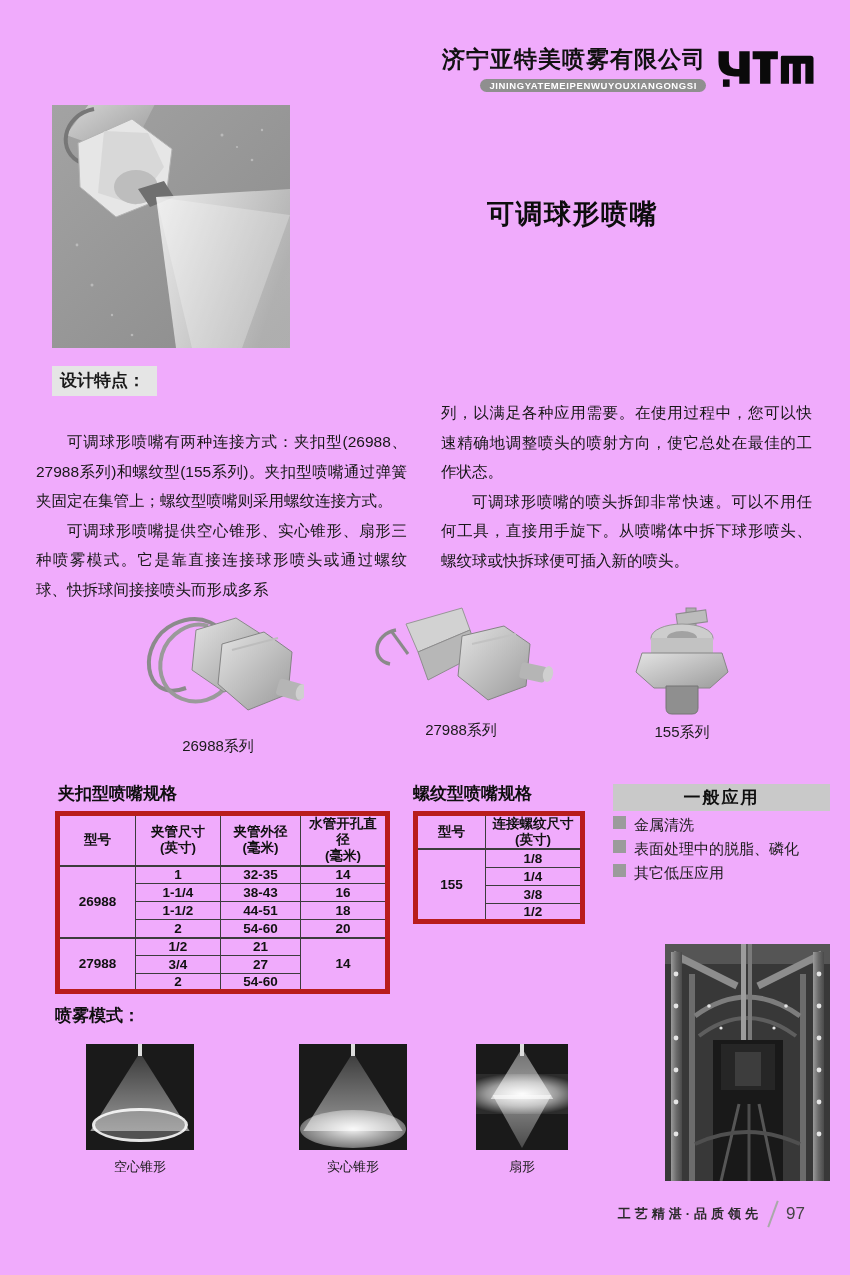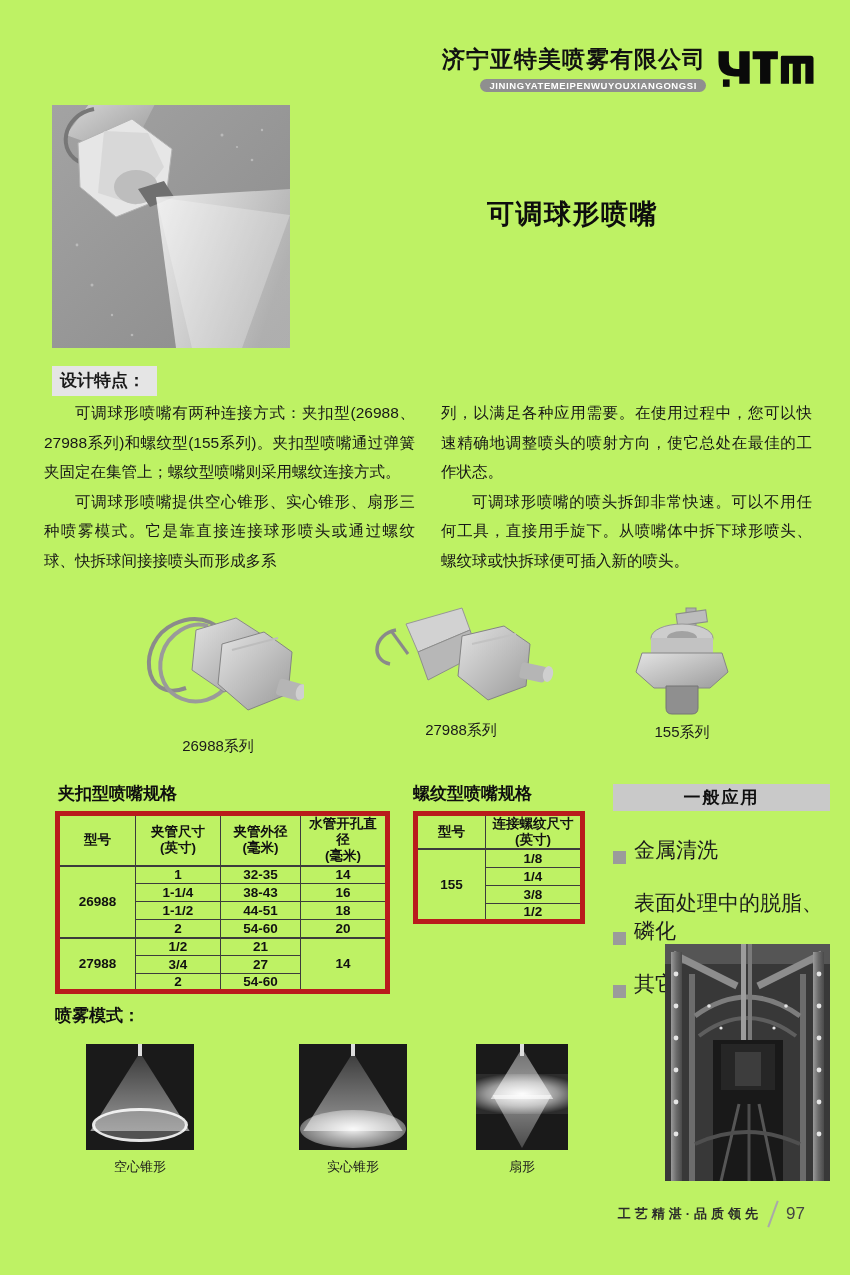--- a/index.html
+++ b/index.html
@@ -1,39 +1,39 @@
 <!DOCTYPE html>
 <html lang="zh"><head>
 <meta charset="utf-8">
 <style>
   * { margin:0; padding:0; box-sizing:border-box; }
   html,body { background:#ffffff; }
   body { font-family:"Liberation Sans","DejaVu Sans",sans-serif; color:#1a1a1a; }
-  .page { position:relative; width:850px; height:1275px; background:#bef264; margin:0 auto; overflow:hidden; }
+  .page { position:relative; width:850px; height:1275px; background:#f0abfc; margin:0 auto; overflow:hidden; }
 
   
   .company-block { position:absolute; top:44px; right:144px; text-align:right; }
   .company-name { font-size:23px; font-weight:bold; letter-spacing:1px; color:#111; }
   .company-pill { display:inline-block; margin-top:2px; background:#8f8f8f; border-radius:9px;
                   padding:1px 9px; font-size:9.5px; font-weight:bold; color:#fff; letter-spacing:.6px; }
   .ytm-logo { position:absolute; top:46px; left:717px; width:98px; height:46px; }
 
   
   .hero-photo { position:absolute; left:52px; top:105px; width:238px; height:243px; }
 
   
   .page-title { position:absolute; left:487px; top:196px; font-size:27px; font-weight:800;
                 letter-spacing:1.5px; color:#0d0d0d; }
 
   
   .design-heading { position:absolute; left:52px; top:366px; background:#e5e5e5;
                     font-size:17px; font-weight:bold; padding:3px 12px 4px 8px; }
   .col { position:absolute; top:398px; width:371px; font-size:15.5px; line-height:29.5px;
          text-align:justify; color:#171717; }
-  .col-left { left:44px; }
+  .col-left { left:36px;margin-top:29px; }
   .col-right { left:441px; }
   .col p.ind { text-indent:2em; }
 
   
   .fig { position:absolute; text-align:center; }
   .fig .flabel { font-size:15px; color:#1a1a1a; margin-top:3px; }
 
   
   .sec-heading { position:absolute; font-size:17px; font-weight:bold; color:#0f0f0f; }
 
@@ -46,21 +46,21 @@
   table.spec .hl { display:block; }
   tr.blk td { border-top:2px solid #3c3c3c; }
   td.nl { border-top:0; border-bottom:0; }
   #clamp-table { left:55px; top:811px; width:330px; }
   #thread-table { left:413px; top:811px; width:167px; }
 
   
   .apps { position:absolute; left:613px; top:784px; width:217px; }
   .apps-bar { background:#c9c9c9; height:27px; line-height:27px; text-align:center;
               font-size:17px; font-weight:bold; letter-spacing:2px; color:#0f0f0f; }
-  .app-item { margin-top:25px; font-size:21px; color:#1c1c1c; display:flex; align-items:flex-end; }
+  .app-item { margin-top:5px; font-size:15px; color:#1c1c1c; display:flex; align-items:flex-start; }
   .sq { width:13px; height:13px; background:#9b9b9b; margin-right:8px; flex:0 0 auto; }
 
   
   .industrial { position:absolute; left:665px; top:944px; width:165px; height:237px; }
 
   
   .spray { position:absolute; background:#1a1a1a; overflow:hidden; }
   .spray .stem { position:absolute; top:0; left:calc(50% - 2px); width:4px; height:12px; background:#ddd; }
   .spray .cone { position:absolute; left:4%; right:4%; top:8%; bottom:18%;
       clip-path:polygon(50% 0, 0 100%, 100% 100%);

